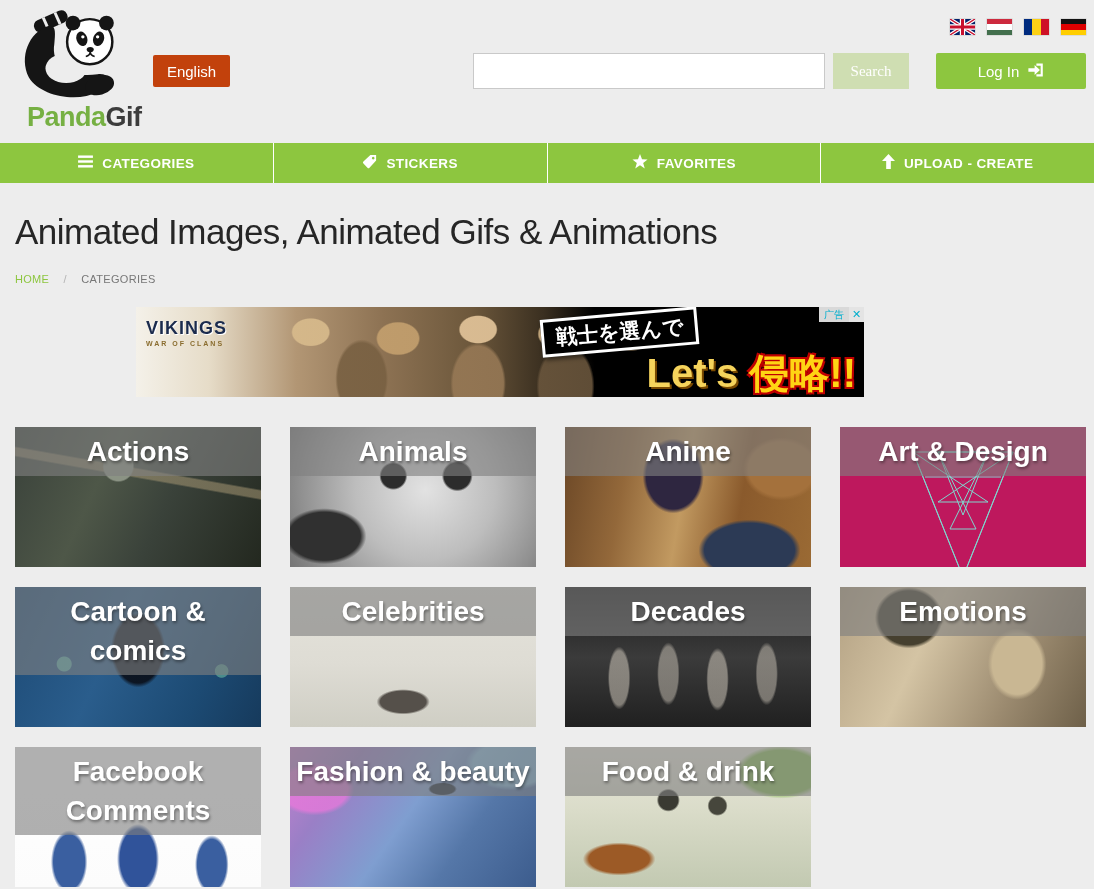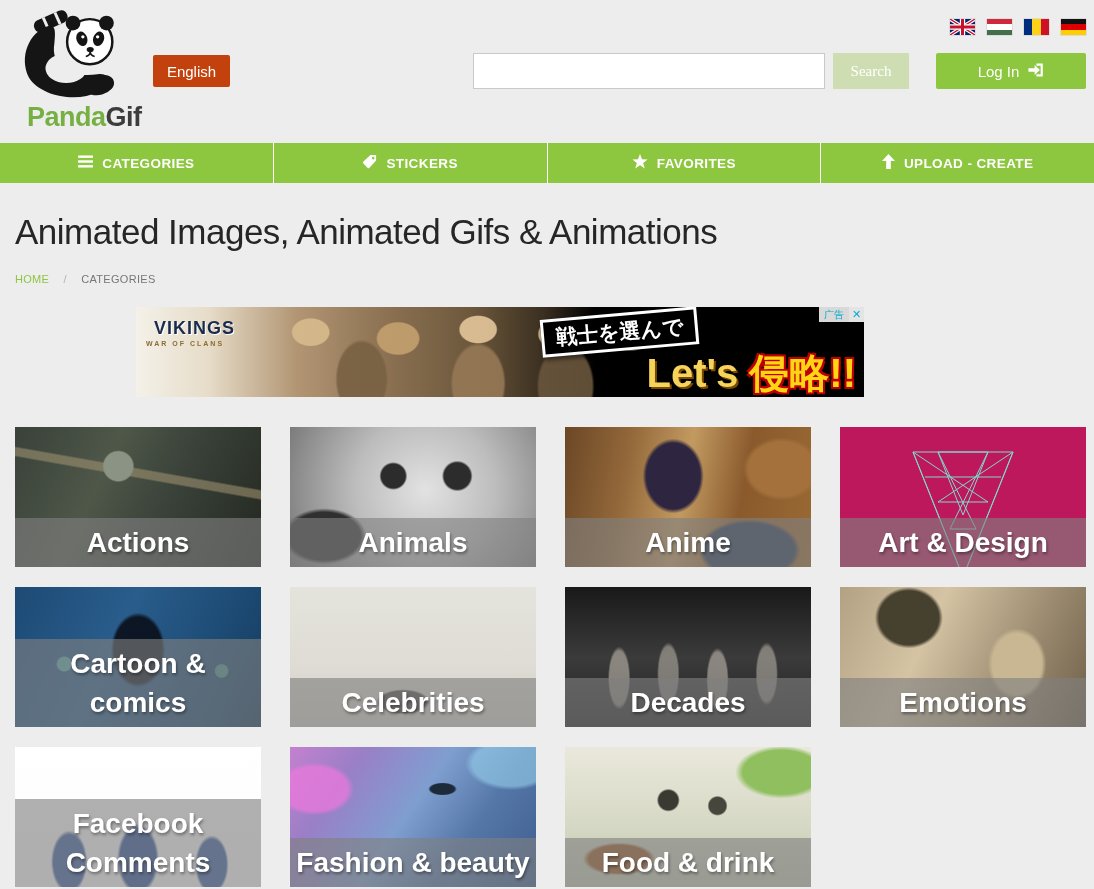--- a/index.html
+++ b/index.html
@@ -53,42 +53,42 @@
       radial-gradient(ellipse 34px 26px at 36% 35%, rgba(196,160,110,0.9) 0 60%, transparent 65%),
       radial-gradient(ellipse 40px 60px at 31% 80%, rgba(120,96,66,0.9) 0 60%, transparent 66%),
       radial-gradient(ellipse 30px 22px at 47% 25%, rgba(222,192,150,0.95) 0 60%, transparent 65%),
       radial-gradient(ellipse 42px 62px at 47% 85%, rgba(150,120,85,0.9) 0 60%, transparent 66%),
       radial-gradient(ellipse 32px 24px at 58% 30%, rgba(205,175,130,0.95) 0 60%, transparent 65%),
       radial-gradient(ellipse 44px 64px at 59% 88%, rgba(105,85,60,0.9) 0 60%, transparent 66%),
       radial-gradient(ellipse 30px 24px at 68% 32%, rgba(200,168,122,0.9) 0 60%, transparent 65%),
       linear-gradient(90deg,#f4f1e9 0%,#e6dcc8 10%,#b29674 22%,#8d7253 34%,#6d583c 46%,#3a2f20 56%,#000 63%,#000 100%); }
   .ad-logo { position:absolute; left:10px; top:12px; line-height:1; }
   .ad-logo-title { font-size:18px; font-weight:bold; color:#1b2b4d; letter-spacing:1px;
-    text-shadow:1px 1px 0 #fff;margin-left:8px; }
+    text-shadow:1px 1px 0 #fff; }
   .ad-logo-sub { font-size:7px; font-weight:bold; color:#8a6d2f; letter-spacing:2px; margin-top:3px; }
   .ad-jpbox { position:absolute; left:405px; top:6px; transform:rotate(-5deg);
     background:#000; border:3px solid #fff; color:#fff; font-size:21px; font-weight:bold;
     padding:2px 12px; box-shadow:2px 3px 4px rgba(0,0,0,0.5); white-space:nowrap; }
   .ad-headline { position:absolute; right:8px; bottom:4px; font-weight:bold; font-size:40px;
     white-space:nowrap; line-height:1; }
   .ad-headline .latin { color:#f6d45c; text-shadow:2px 2px 0 #7a4a00; }
   .ad-headline .jp { color:#ffd414;
     text-shadow:-2px -2px 0 #c00000, 2px -2px 0 #c00000, -2px 2px 0 #c00000, 2px 2px 0 #c00000, 3px 4px 3px rgba(0,0,0,0.6); }
   .ad-badge { position:absolute; right:0; top:0; display:flex; height:15px; }
   .ad-badge .txt { background:rgba(255,255,255,0.85); color:#00aecd; font-size:10px;
     padding:1px 5px; cursor:pointer; }
   .ad-badge .x { background:#e4e4e4; color:#00aecd; font-size:11px; width:15px;
     text-align:center; line-height:15px; cursor:pointer; }
 
   
   .grid { position:absolute; left:15px; top:427px; width:1071px;
     display:grid; grid-template-columns:repeat(4,246px); grid-auto-rows:140px;
     column-gap:29px; row-gap:20px; }
   .card { position:relative; width:246px; height:140px; overflow:hidden; cursor:pointer;
-    display:flex; align-items:flex-end; }
+    display:flex; align-items:flex-start; }
   .card-label { width:100%; background:rgba(128,128,128,0.62); color:#fff;
     font-size:28px; font-weight:bold; text-align:center; padding:5px 6px; line-height:1.4;
     text-shadow:1px 2px 3px rgba(0,0,0,0.4); }
 
   .bg-actions { background:
       radial-gradient(circle 16px at 42% 28%, #8b9384 0 90%, transparent 100%),
       linear-gradient(10deg, transparent 60%, rgba(165,150,115,0.55) 61% 65%, transparent 66%),
       linear-gradient(115deg,#39413a 0%,#4e5748 35%,#3a423a 60%,#23281f 100%); }
   .bg-adjectives { background:
       radial-gradient(ellipse 70px 60px at 55% 55%, #f3ddd4 0 60%, transparent 70%),

